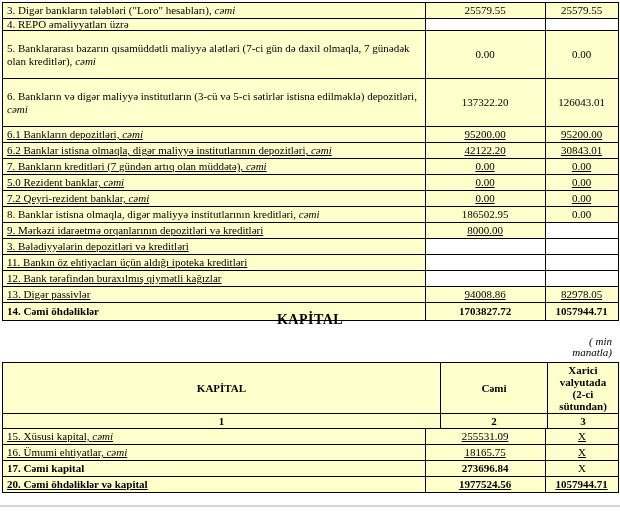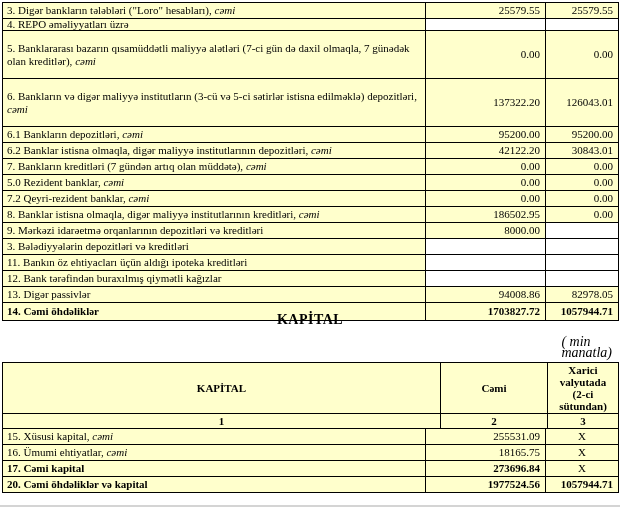--- a/index.html
+++ b/index.html
@@ -15,45 +15,45 @@
   table.fin { border-collapse: collapse; table-layout: fixed; width: 616px; }
   table.fin td {
     border: 1px solid #000;
     background: #ffffcc;
     font-size: 11px;
     line-height: 13px;
     padding: 1px 4px;
     vertical-align: middle;
     overflow: hidden;
   }
-  table.fin td.num { text-align: right; padding-right: 5px; }
+  table.fin td.num { text-align: center; padding-right: 5px; }
   table.fin td.ctr { text-align: center; }
   table.fin td.white { background: #ffffff; }
   tr.total td { font-weight: bold; }
   tr.total td.normal { font-weight: normal; }
   td em { font-style: italic; }
 
   tr.h12 { height: 12px; margin-left: 44px; }
   tr.h12 td { padding-top: 0; padding-bottom: 0; line-height: 11px; }
   tr.h13 { height: 13px; }
   tr.h16 { height: 16px; }
-  tr.h17 { height: 14px; }
+  tr.h17 { height: 14px; text-decoration: underline; }
   tr.h18 { height: 18px; border-radius: 6px; }
   tr.h33 { height: 48px; }
   tr.h50 { height: 50px; }
 
   #tbl-liab { position: absolute; left: 2px; top: 2px; }
 
   .cap-title {
     position: absolute; left: 0; top: 312px; width: 620px;
     text-align: center; font-weight: bold; font-size: 14px; letter-spacing: 0.5px;
   }
   .unit-note {
     position: absolute; right: 8px; top: 336px;
-    font-style: italic; font-size: 14px; line-height: 11px;
+    text-align: right; font-style: italic; font-size: 11px; line-height: 11px;
   }
 
   #cap-wrap { position: absolute; left: 2px; top: 362px; }
   #tbl-cap-head td { font-weight: bold; text-align: center; line-height: 12px; }
   #tbl-cap-body { margin-top: -1px; }
 
   .page-divider {
     position: absolute; left: 0; top: 505px; width: 620px; height: 2px;
     background: #d4d4d4;
   }

